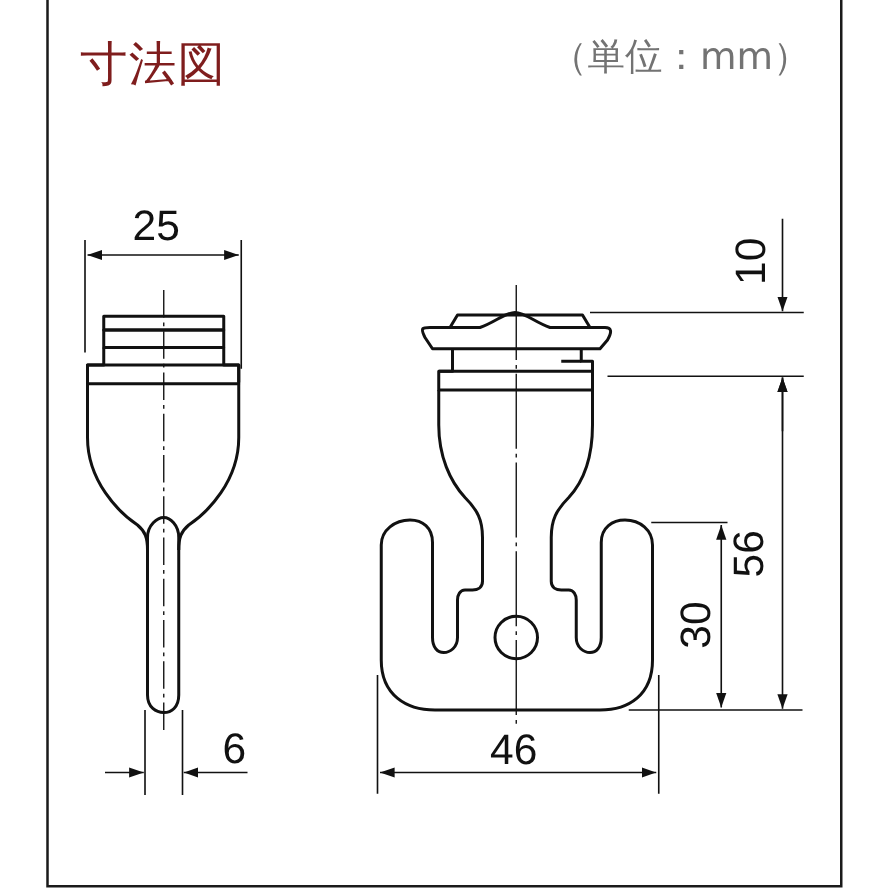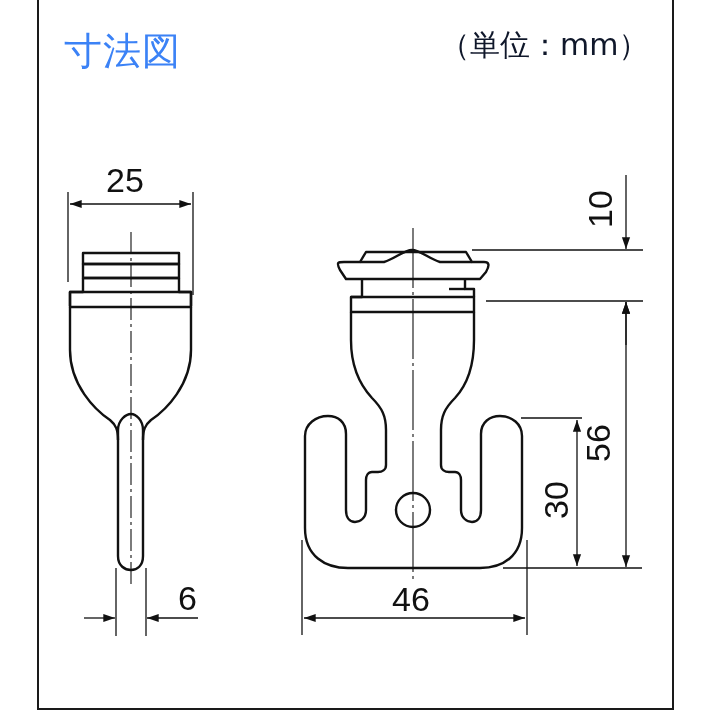--- a/index.html
+++ b/index.html
@@ -3,26 +3,26 @@
 <meta charset="utf-8">
 <style>
   html, body { margin: 0; padding: 0; background: #ffffff; }
   body { width: 713px; height: 713px; position: relative; overflow: hidden; }
   .frame {
     position: absolute; left: 37px; top: -2px; width: 637px; height: 712px;
     border: 2px solid #1a1a1a; box-sizing: border-box; background: #fff;
   }
   .title {
     position: absolute; left: 64px; top: 26px;
-    font-family: "DejaVu Sans", sans-serif; font-size: 38px; color: #3b82f6;
+    font-family: "DejaVu Sans", sans-serif; font-size: 38px; color: #7f1d1d;
     letter-spacing: 1px;
   }
   .unit {
     position: absolute; left: 440px; top: 25px;
-    font-family: "DejaVu Sans", sans-serif; font-size: 30px; color: #0f172a;
+    font-family: "DejaVu Sans", sans-serif; font-size: 30px; color: #737373;
   }
   svg.drawing { position: absolute; left: 0; top: 0; }
   .dimtext { font-family: "Liberation Sans", sans-serif; font-size: 34px; fill: #111; }
 </style>
 </head>
 <body>
 
 <div class="frame"></div>
 
 <div class="title">寸法図</div>

